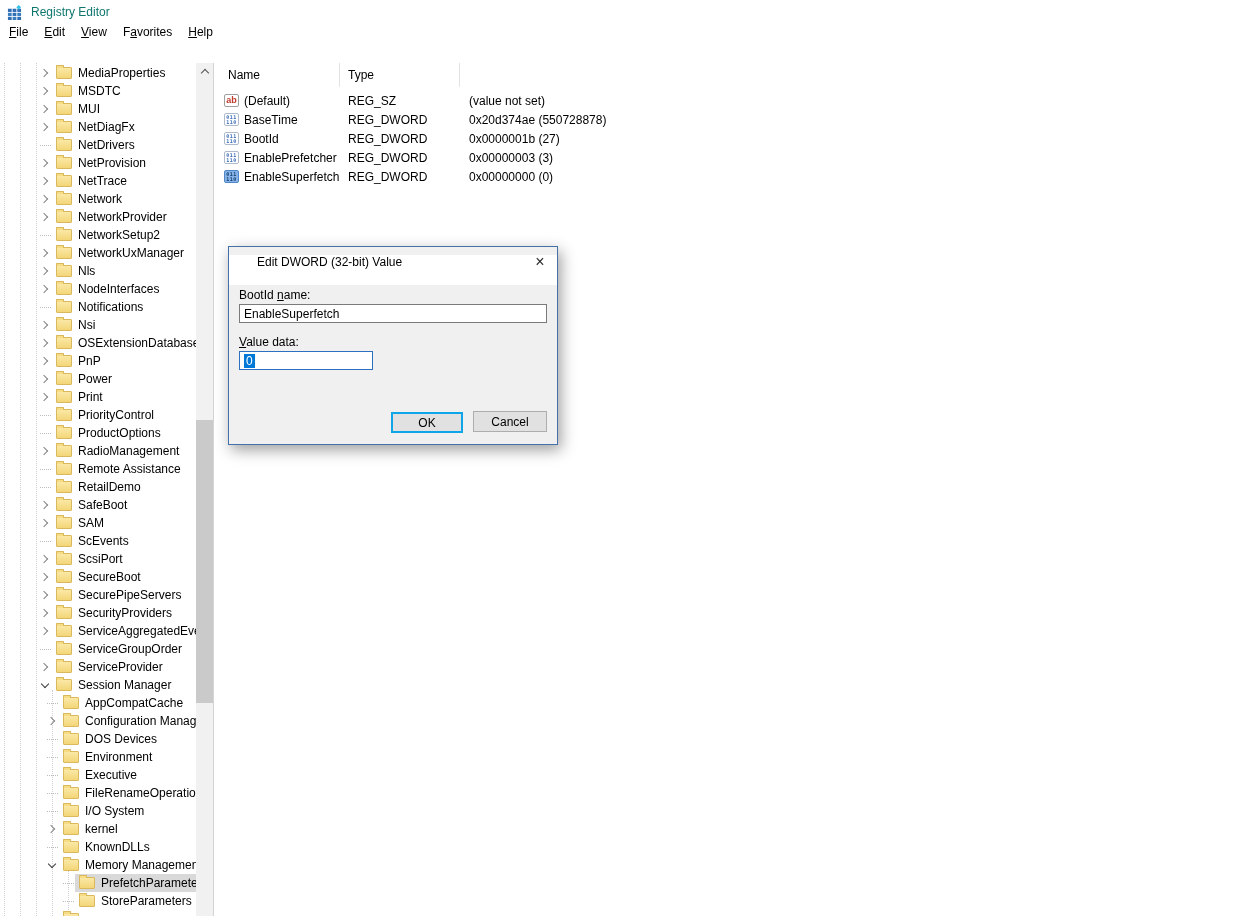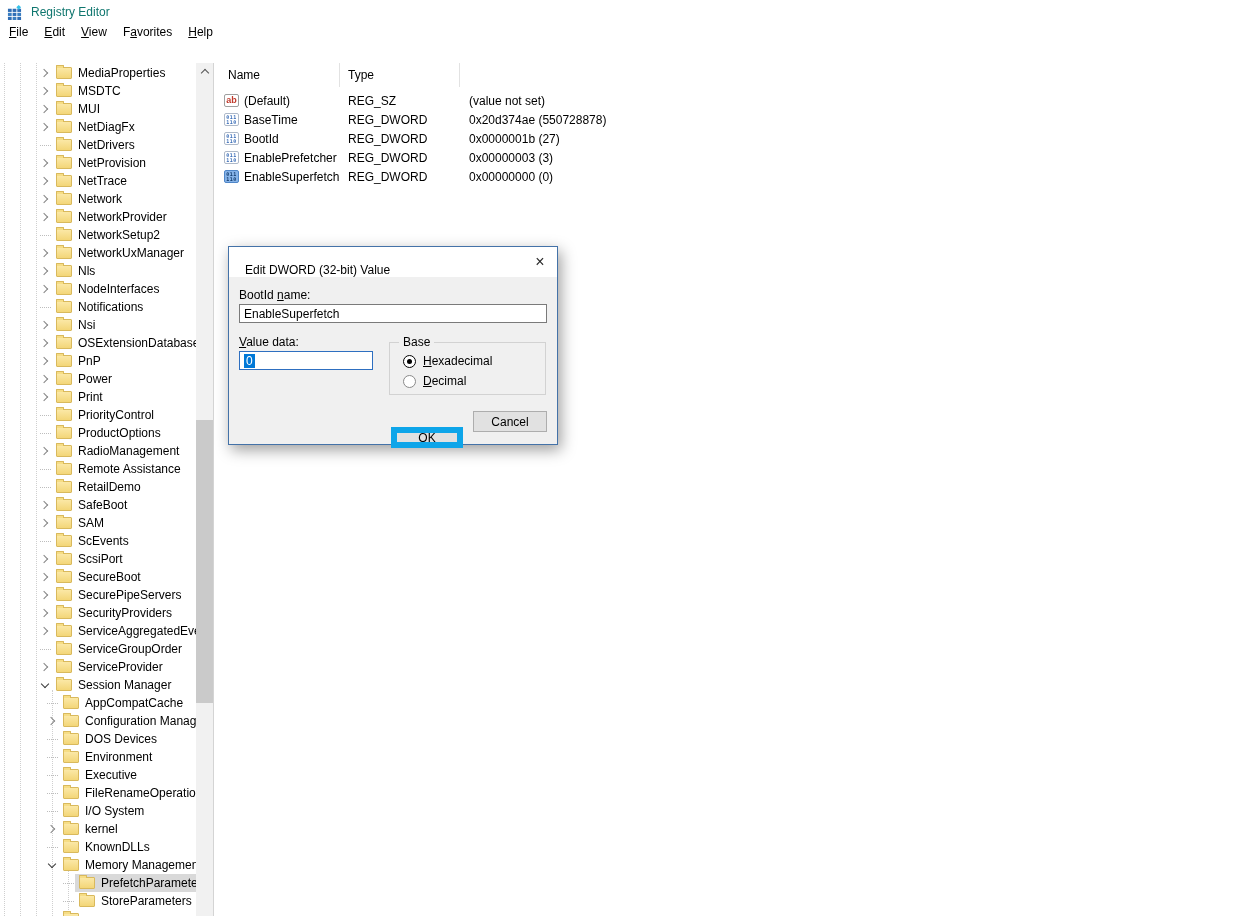--- a/index.html
+++ b/index.html
@@ -78,21 +78,21 @@
   .vicon.string{border-color:#9f9f9f;}
   .vicon.string::before{content:"ab";color:#c0392b;font-size:9px;line-height:9px;font-weight:bold;}
   .vicon.dword{font-family:"DejaVu Sans Mono",monospace;font-weight:bold;color:#3a6db8;}
   .vicon.dword::before{content:"011";font-size:5px;line-height:5px;letter-spacing:0.5px;}
   .vicon.dword::after{content:"110";font-size:5px;line-height:5px;letter-spacing:0.5px;}
   .vicon.dword.selected{background:#86b3e8;border-color:#4f86c8;color:#123c6e;}
 
   
   .dialog{position:absolute;left:228px;top:246px;width:328px;height:197px;background:#f0f0f0;
           border:1px solid #4472a8;box-shadow:3px 5px 14px rgba(0,0,0,0.38);z-index:5;}
-  .dlg-titlebar{height:30px;background:#fff;display:flex;align-items:flex-end;padding-left:16px;}
+  .dlg-titlebar{height:30px;background:#fff;display:flex;align-items:flex-start;padding-left:28px;margin-top:8px;}
   .dlg-close{position:absolute;top:0;right:0;width:34px;height:30px;display:flex;align-items:center;
              justify-content:center;font-size:16px;color:#2b2b2b;font-weight:300;cursor:default;}
   .dlg-label{position:absolute;}
   .lbl-name{left:10px;top:41px;}
   .lbl-data{left:10px;top:88px;}
   .txtbox{position:absolute;background:#fff;box-sizing:border-box;display:flex;align-items:center;
           padding-left:4px;white-space:nowrap;overflow:hidden;}
   .tb-name{left:10px;top:57px;width:308px;height:19px;border:1px solid #7a7a7a;}
   .tb-data{left:10px;top:104px;width:134px;height:19px;border:1px solid #2e6fc0;}
   .sel-text{background:#0078d7;color:#fff;padding:0 2px;}
@@ -103,21 +103,21 @@
   .rr1{top:11px;}
   .rr2{top:31px;}
   .radio{width:13px;height:13px;border-radius:50%;background:#fff;box-sizing:border-box;
          border:1px solid #8a8a8a;position:relative;flex:0 0 13px;}
   .radio.checked{border-color:#000;}
   .radio.checked::after{content:"";position:absolute;left:3px;top:3px;right:3px;bottom:3px;
          background:#000;border-radius:50%;}
   .radio-label{margin-left:7px;}
   .btn{position:absolute;height:21px;background:#e1e1e1;box-sizing:border-box;display:flex;
        align-items:center;justify-content:center;cursor:default;}
-  .btn-ok{left:162px;top:180px;width:72px;border:6px solid #0ea5e9;}
+  .btn-ok{left:162px;top:165px;width:72px;border:2px solid #0ea5e9;}
   .btn-cancel{left:244px;top:164px;width:74px;border:1px solid #adadad;}
 </style>
 </head>
 <body>
 
 <div id="screen">
 
   <div class="titlebar">
     <svg class="app-icon" viewBox="0 0 16 16">
       <rect x="1" y="4" width="4" height="3.4" fill="#2f6db5"></rect>
@@ -551,29 +551,18 @@
     <div class="dlg-label lbl-name"><span>BootId </span><span class="u">n</span><span>ame:</span></div>
     <div class="txtbox tb-name">
       <span>EnableSuperfetch</span>
     </div>
 
     <div class="dlg-label lbl-data"><span></span><span class="u">V</span><span>alue data:</span></div>
     <div class="txtbox tb-data">
       <span class="sel-text">0</span>
     </div>
 
-    <div class="groupbox">
-      <span class="group-legend">Base</span>
-      <div class="radio-row rr1">
-        <span class="radio checked"></span>
-        <span class="radio-label"><span></span><span class="u">H</span><span>exadecimal</span></span>
-      </div>
-      <div class="radio-row rr2">
-        <span class="radio"></span>
-        <span class="radio-label"><span></span><span class="u">D</span><span>ecimal</span></span>
-      </div>
-    </div>
 
     <div class="btn btn-ok">OK</div>
     <div class="btn btn-cancel">Cancel</div>
   </div>
 
 </div>
 
 </body></html>

